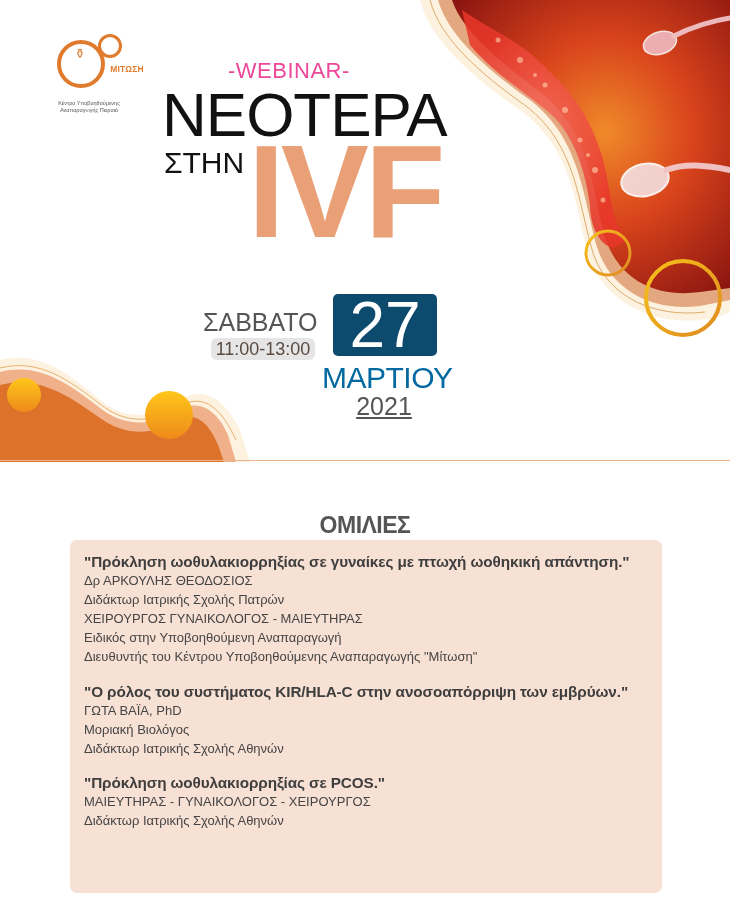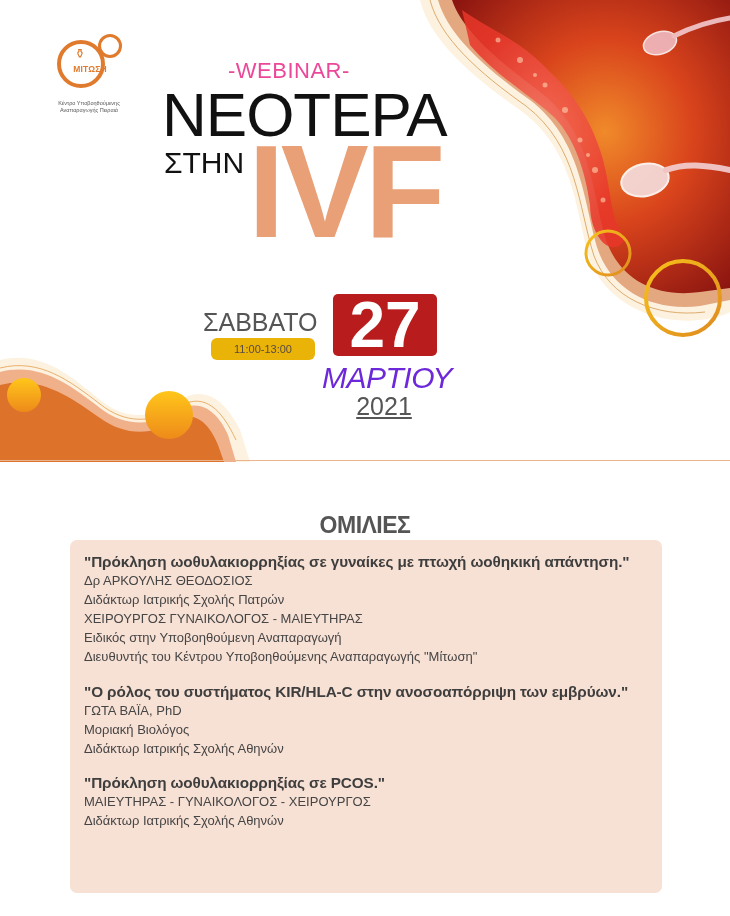--- a/index.html
+++ b/index.html
@@ -8,36 +8,36 @@
   .abs { position:absolute; }
 
   
   #hero-art { position:absolute; left:0; top:0; width:730px; height:462px; }
 
   
   #logo { left:52px; top:30px; width:80px; height:86px; }
   .logo-ring { position:absolute; left:5px; top:10px; width:40px; height:40px; border:4px solid #e07b2e; border-radius:50%; background:#fff; }
   .logo-ring-small { position:absolute; left:46px; top:4px; width:18px; height:18px; border:3px solid #e07b2e; border-radius:50%; background:#fff; }
   .logo-jug { position:absolute; left:20px; top:16px; width:16px; height:16px; color:#e07b2e; font-size:13px; text-align:center; line-height:16px; }
-  .logo-text { position:absolute; left:15px; top:34px; width:46px; text-align:center; font-size:8.5px; font-weight:bold; color:#e07b2e; letter-spacing:0.2px; }
+  .logo-text { position:absolute; left:6px; top:34px; width:46px; text-align:center; font-size:8.5px; font-weight:bold; color:#e07b2e; letter-spacing:0.2px;padding-left:46px; }
   .logo-caption { position:absolute; left:-18px; top:70px; width:110px; text-align:center; font-size:5.5px; line-height:7px; color:#555; }
 
   
   #webinar { left:228px; top:58px; font-size:22px; color:#ec4899; letter-spacing:0.5px; }
   #title-main { left:162px; top:80px; font-size:62px; color:#111; letter-spacing:-1px; line-height:70px; }
   #title-sub { left:164px; top:146px; font-size:30px; color:#111; line-height:34px; }
   #title-ivf { left:248px; top:126px; font-size:132px; font-weight:bold; color:#e9a077; line-height:132px; letter-spacing:-4px; }
 
   
   #day { left:203px; top:308px; font-size:25px; color:#555; }
-  #time-pill { left:211px; top:338px; width:104px; height:22px; background:#eab308; border-radius:6px;
-               font-size:11px; color:#5a4a40; text-align:center; line-height:22px; }
-  #date-box { left:333px; top:294px; width:104px; height:62px; background:#b91c1c; border-radius:5px;
-              color:#fff; font-size:64px; font-weight:bold; text-align:center; line-height:62px; }
-  #month { left:322px; top:361px; width:124px; text-align:right; font-size:30px; color:#6d28d9; letter-spacing:-0.5px;font-style:italic; }
+  #time-pill { left:211px; top:338px; width:104px; height:22px; background:#e5e5e5; border-radius:6px;
+               font-size:18px; color:#5a4a40; text-align:center; line-height:22px; }
+  #date-box { left:333px; top:294px; width:104px; height:62px; background:#0c4a6e; border-radius:5px;
+              color:#fff; font-size:64px; font-weight:normal; text-align:center; line-height:62px; }
+  #month { left:322px; top:361px; width:124px; text-align:right; font-size:30px; color:#0369a1; letter-spacing:-0.5px; }
   #year { left:322px; top:392px; width:124px; text-align:center; font-size:25px; color:#555;text-decoration:underline; }
 
   
   #divider { left:0; top:460px; width:730px; height:1px; background:#eab48e; }
 
   
   #talks-title { left:0; top:512px; width:730px; text-align:center; font-size:23px; font-weight:bold; color:#555; letter-spacing:-0.5px; }
   #talks-box { left:70px; top:540px; width:592px; height:353px; background:#f7e0d4; border-radius:7px; }
   .talk { position:absolute; left:14px; }
   .talk-title { font-size:15.3px; font-weight:bold; color:#3e3e3e; line-height:19px; letter-spacing:-0.1px; }

